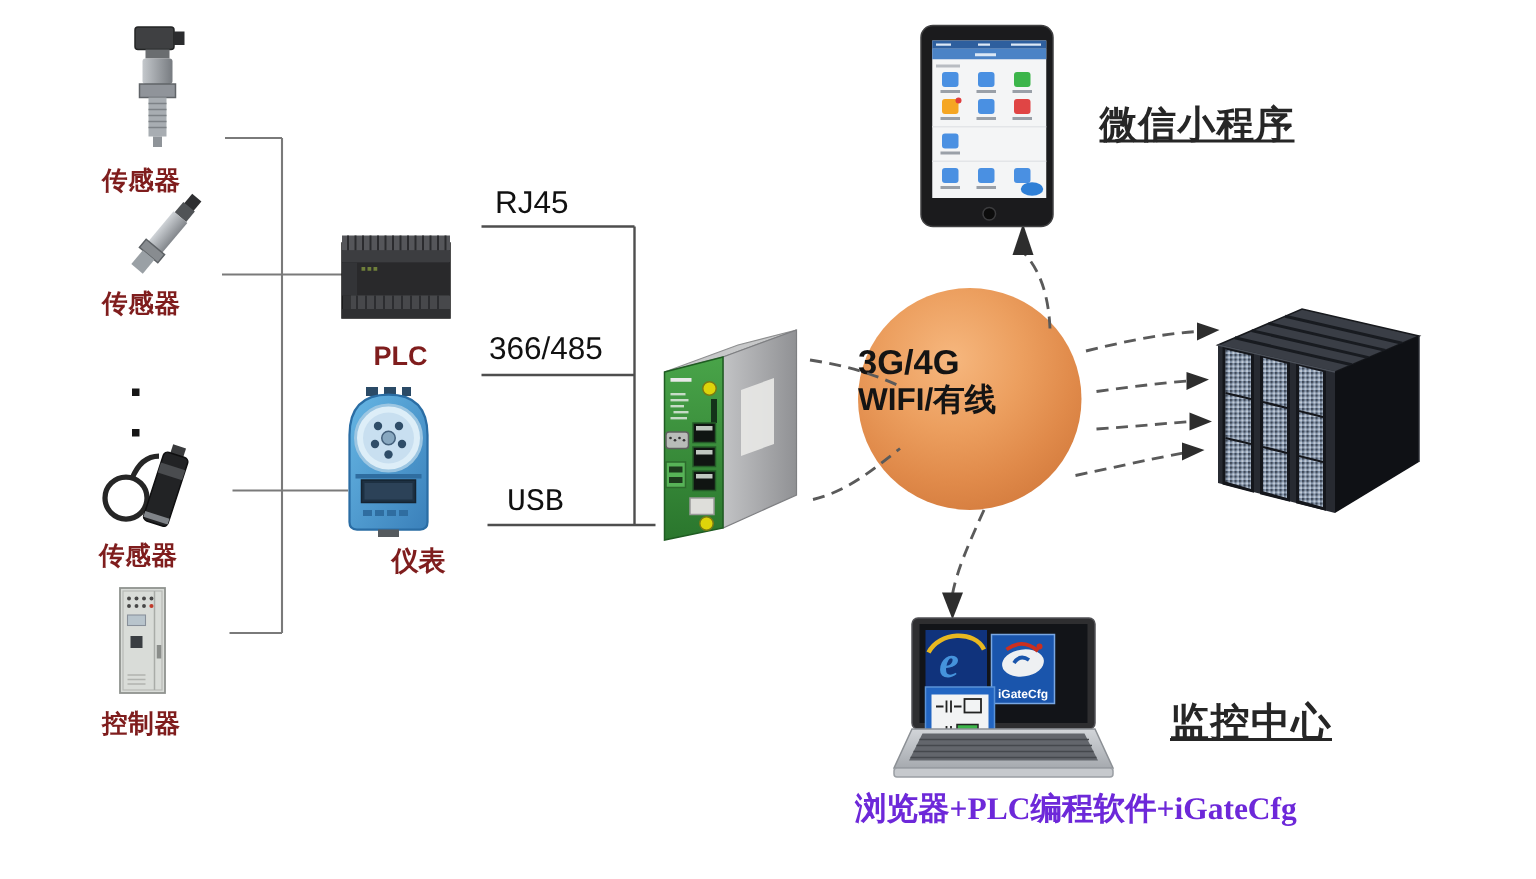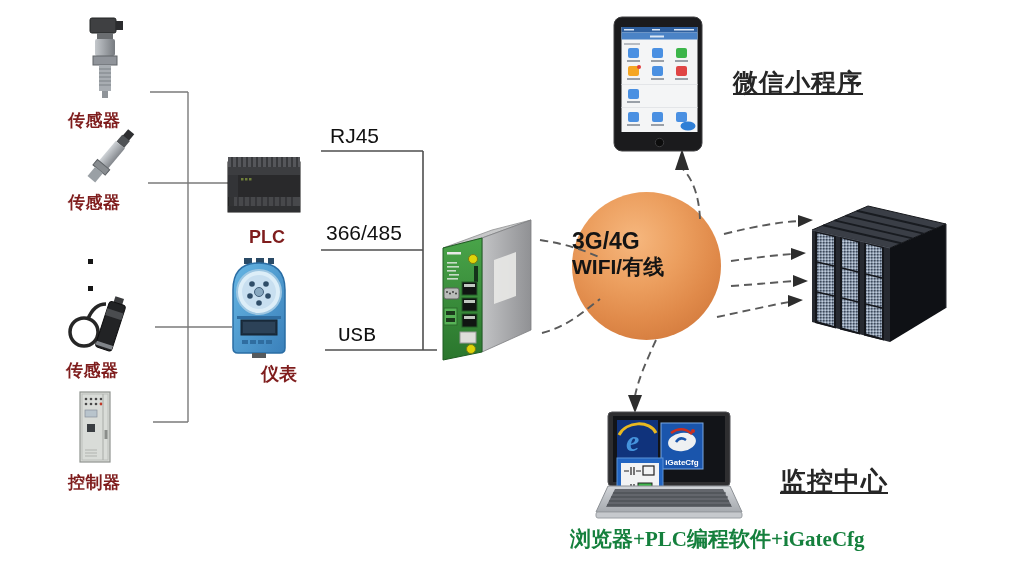--- a/index.html
+++ b/index.html
@@ -14,21 +14,21 @@
   #cloud{position:absolute;left:572px;top:192px;width:149px;height:148px;border-radius:50%;
          background:radial-gradient(circle at 42% 32%, #f6b77e 0%, #eda express 0, #ec9f5f 35%, #e08a4a 62%, #c96f33 100%);
          text-align:left;z-index:1;}
   #cloud .c1{padding-top:36px;font-size:23px;font-weight:bold;color:#141414;line-height:26px;}
   #cloud .c2{font-size:21px;font-weight:bold;color:#141414;line-height:25px;}
   #cloud .c3{margin-top:9px;font-size:20px;font-weight:bold;letter-spacing:1.5px;color:#141414;}
   svg{display:block;}
   .devsvg{position:absolute;z-index:3;overflow:visible;}
   #overlay{position:absolute;left:0;top:0;z-index:2;pointer-events:none;}
   .z4{z-index:4;}
-  #monitor-tools{font-family:"Liberation Serif","DejaVu Serif",serif;font-weight:bold;font-size:21px;color:#15803d;}
+  #monitor-tools{font-family:"Liberation Serif","DejaVu Serif",serif;font-weight:bold;font-size:21px;color:#6d28d9;}
 </style>
 </head>
 <body>
 
 <div id="stage">
 
   <div id="cloud" style="background:radial-gradient(circle at 42% 32%, #f6b77e 0%, #ec9f5f 35%, #e08a4a 62%, #c96f33 100%);">
     <div class="c1">3G/4G</div>
     <div class="c2">WIFI/有线</div>
   </div>

